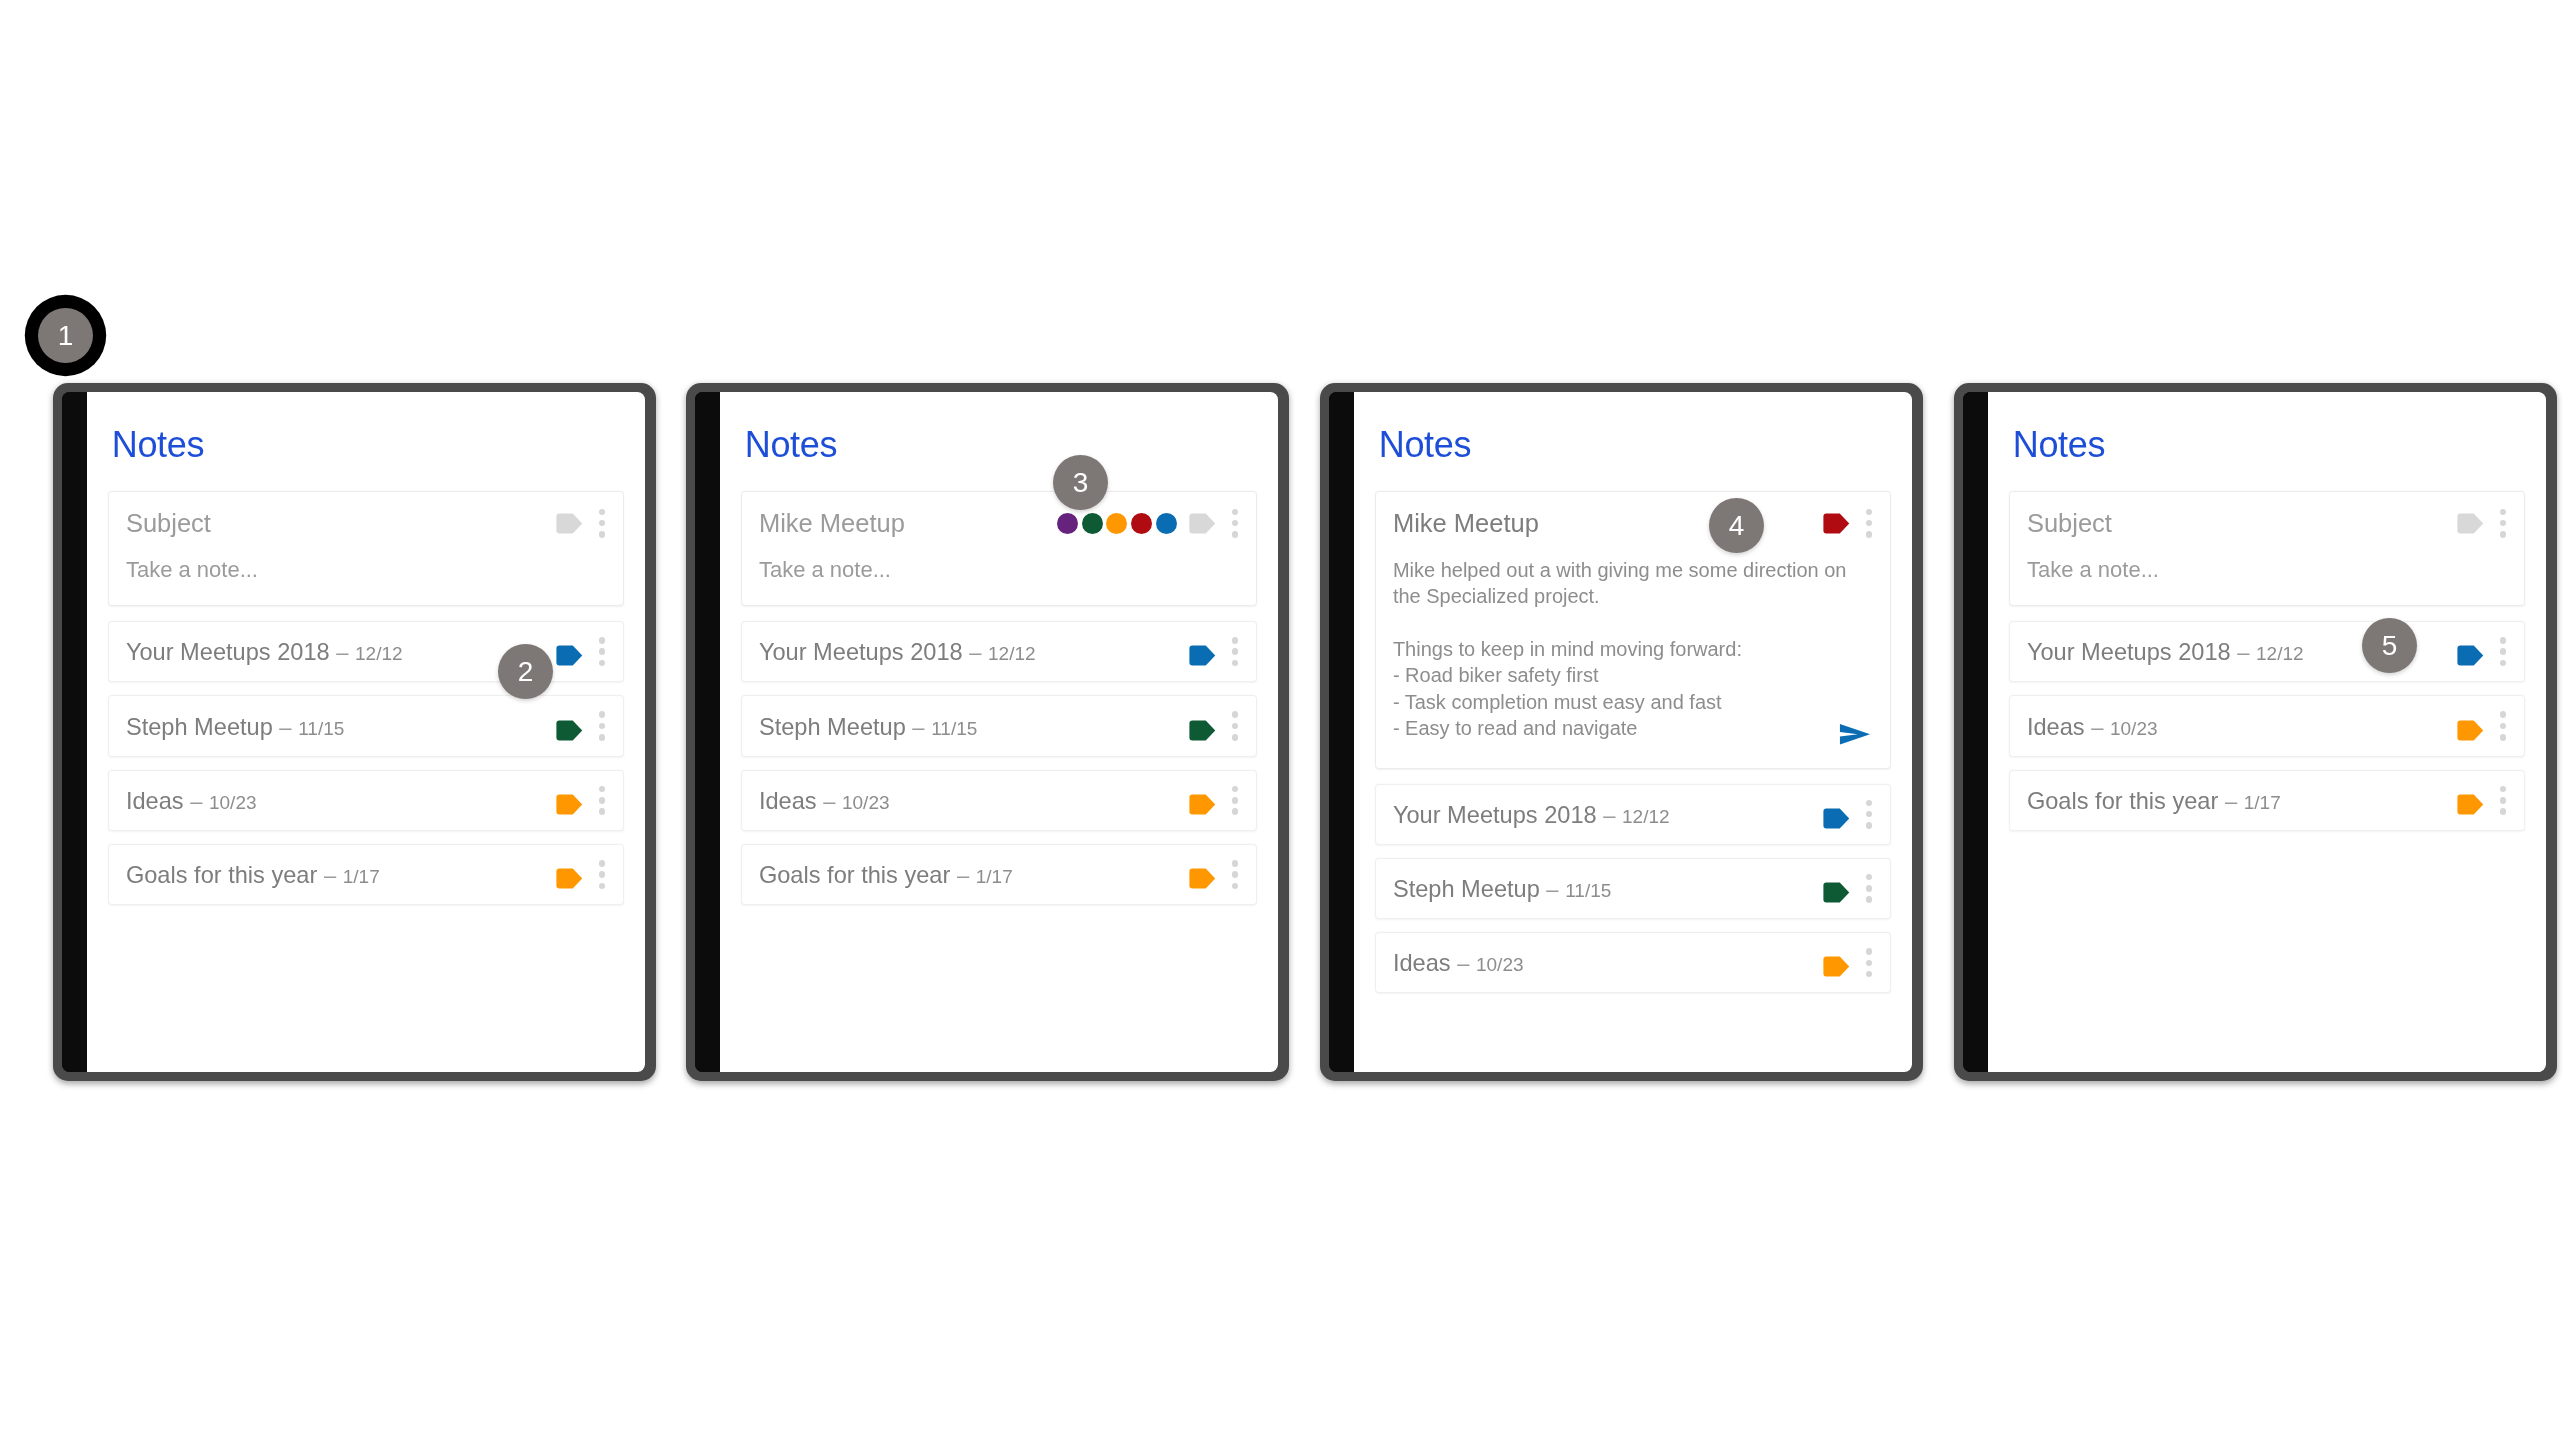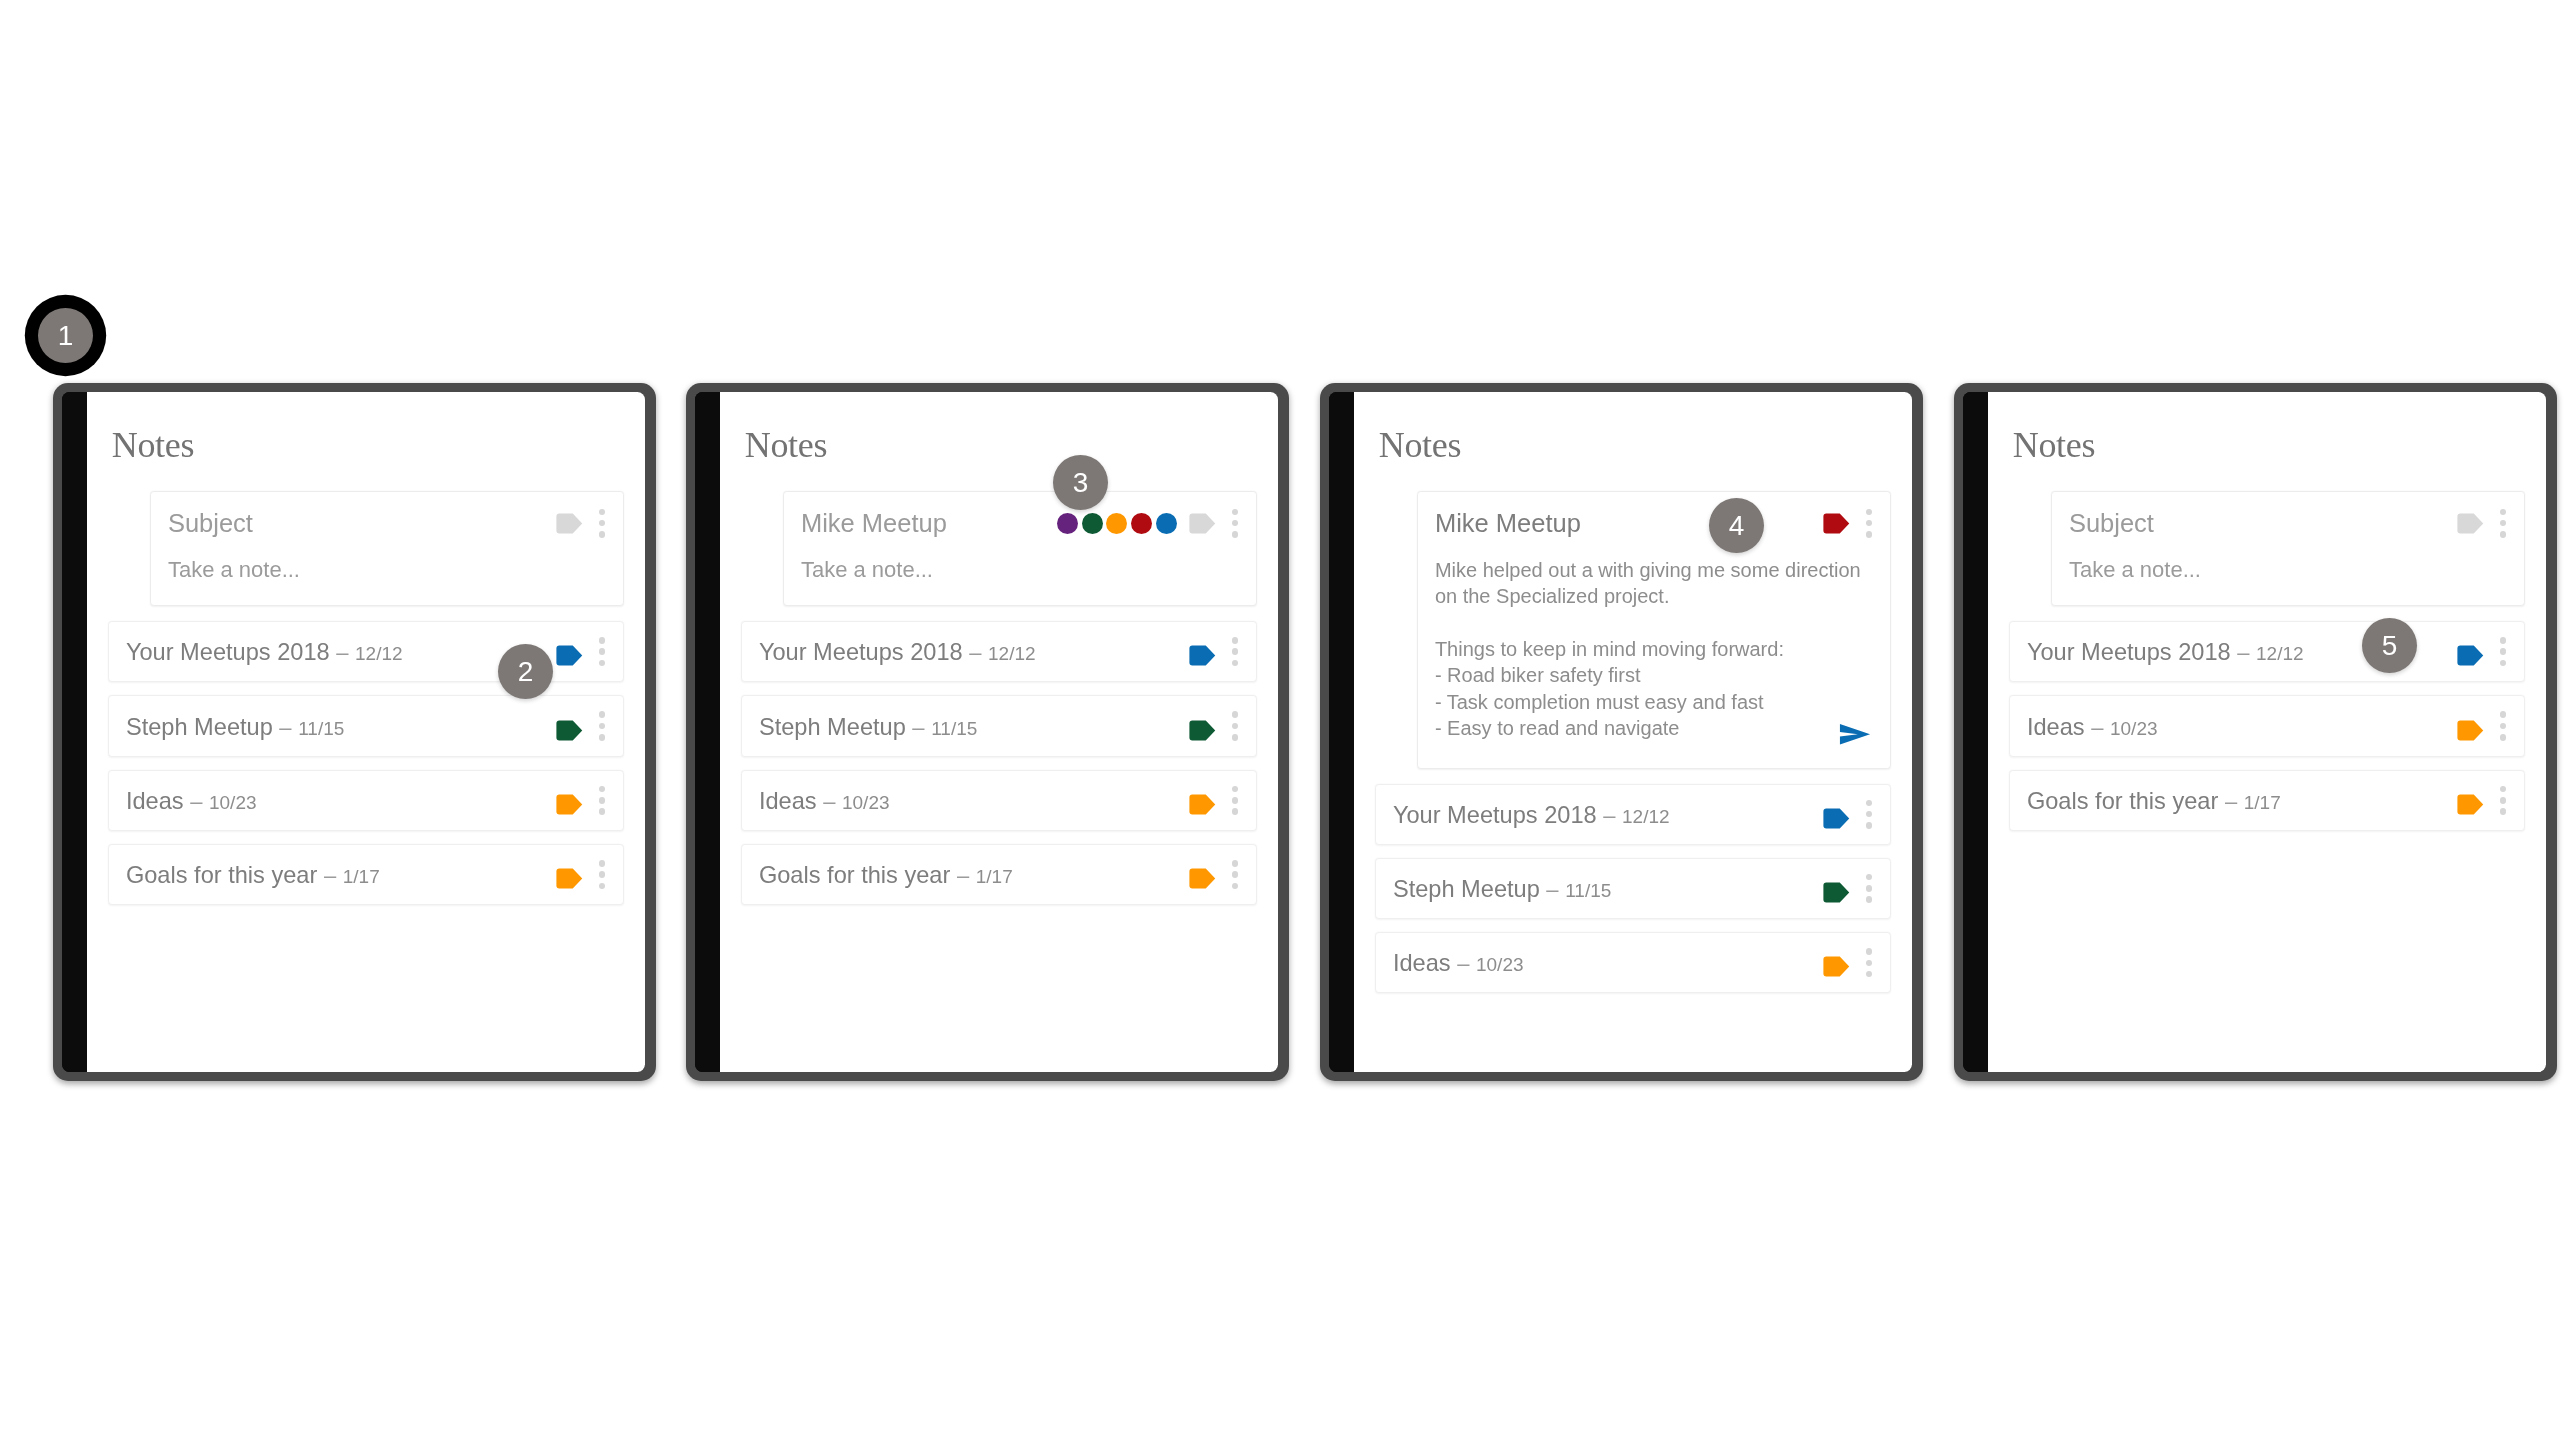--- a/index.html
+++ b/index.html
@@ -59,35 +59,33 @@
 
   
   .app {
     padding: 13.2px 21px 0 21px;
     height: 100%;
   }
 
   .app-title {
     font-size: 36px;
     font-weight: 400;
-    color: #737373;
+    color: #1d4ed8;
     letter-spacing: -0.3px;
     padding: 21px 3.8px 28px 3.8px;
     line-height: 1;
-    font-family: Liberation Serif, serif;
   }
 
   
   .card {
     background: #ffffff;
     border: 0.9px solid #ececec;
     border-radius: 3.8px;
     box-shadow: 0 0.9px 1.9px rgba(0,0,0,0.06);
     margin-bottom: 15px;
-    margin-left: 42px;
   }
 
   
   .compose { padding: 0; }
   .compose-head {
     display: flex;
     align-items: center;
     padding: 17px 15px 15px 17px;
   }
   .compose-subject {

